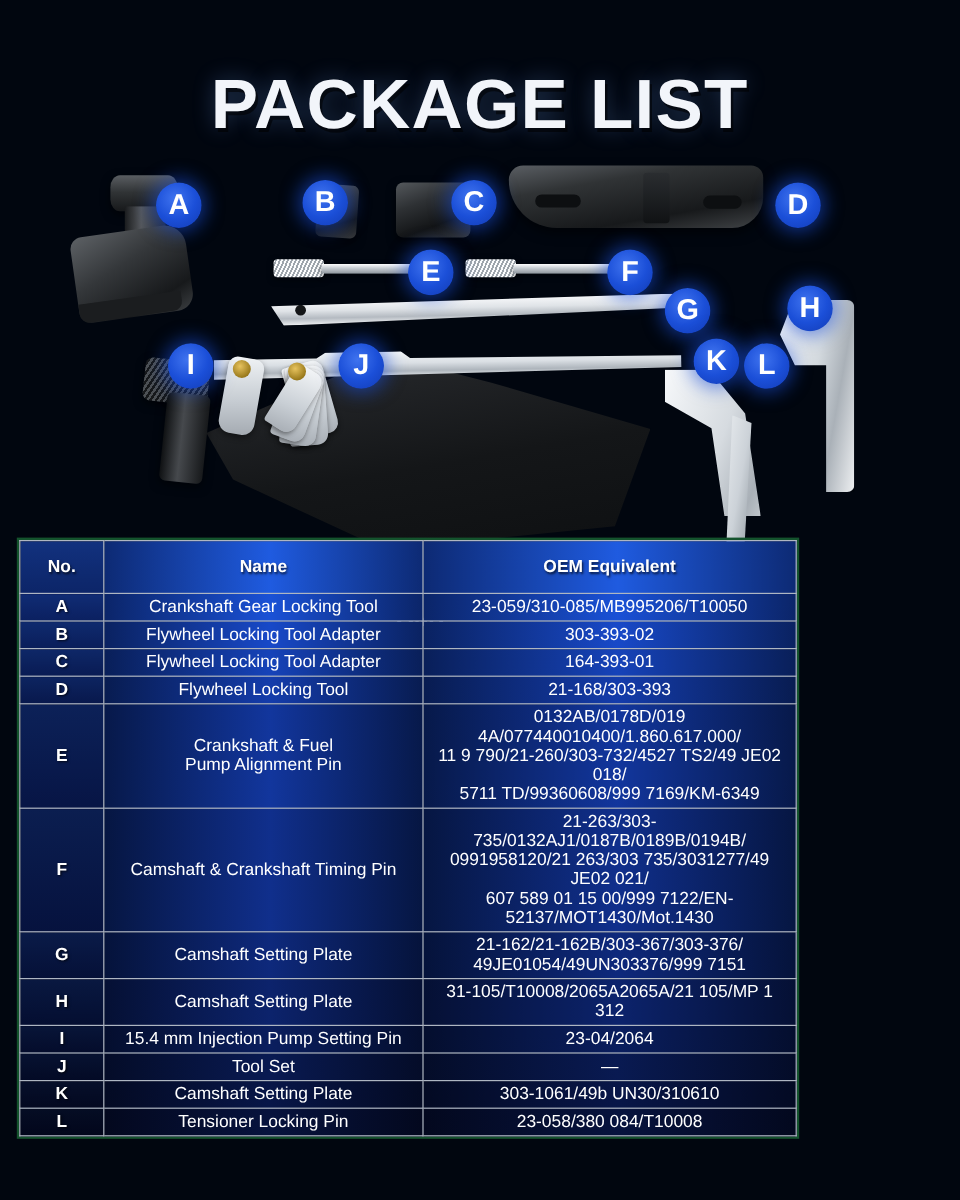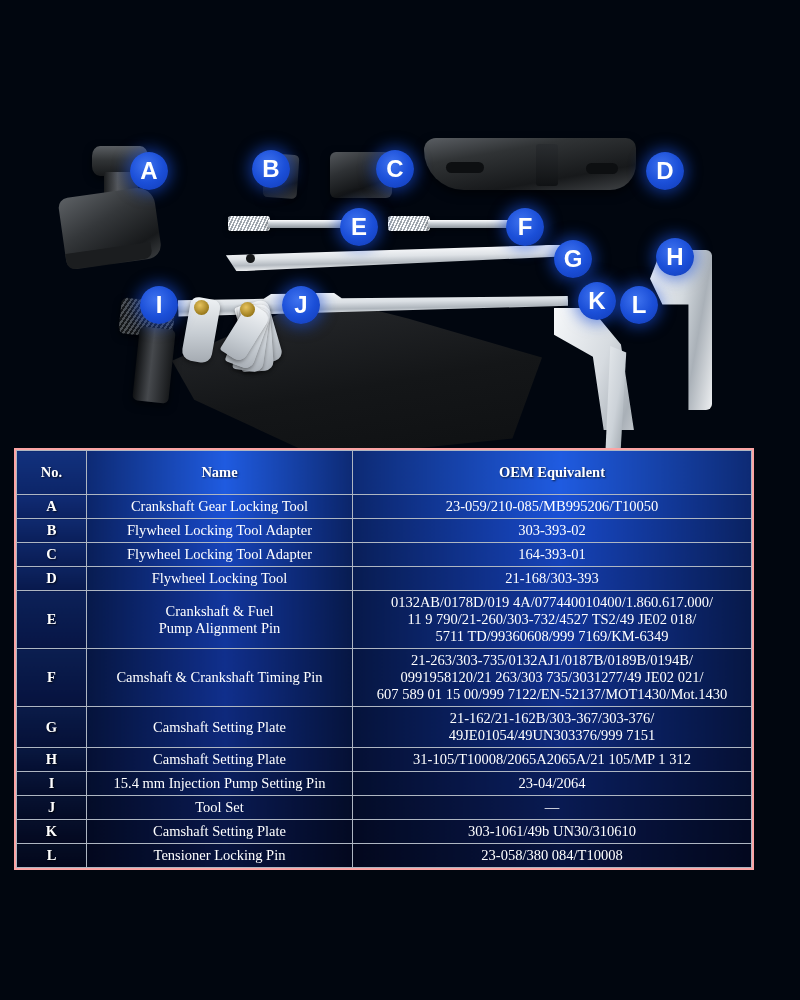--- a/index.html
+++ b/index.html
@@ -217,25 +217,24 @@
     background:radial-gradient(circle at 42% 36%, #3f73ef 0%, #1b4fd8 52%, #123bb4 100%);
     box-shadow:0 0 14px 4px rgba(26,79,216,.55);
     color:#fff; font-size:24px; font-weight:bold;
     display:flex; align-items:center; justify-content:center;
     line-height:1;
   }
 
   
   .table {
     position:absolute; left:14px; top:448px;
-    width:740px;
-    border:2px solid #fca5a5;
+    width:652px;
+    border:2px solid #14532d;
     border-collapse:separate;
     border-spacing:0;
-    font-family:Liberation Serif, serif;
   }
   .tbl { width:100%; border-collapse:collapse; table-layout:fixed; }
   .tbl td, .tbl th {
     border:1px solid #aeb6c2;
     color:#fff;
     text-align:center;
     vertical-align:middle;
     padding:3px 6px;
   }
   .col-no   { width:70px; }
@@ -281,20 +280,23 @@
   .r10 .c-no  { background:linear-gradient(180deg,#060f2a,#030820); }
   .r10 .c-bd  { background:linear-gradient(90deg,#030a23 0%,#081648 52%,#030a23 100%); }
   .r11 .c-no  { background:linear-gradient(180deg,#050d24,#02061b); }
   .r11 .c-bd  { background:linear-gradient(90deg,#03081e 0%,#07133e 52%,#03081e 100%); }
 </style>
 </head>
 <body>
 
 <div class="page">
 
+  <div class="title-wrap">
+    <div class="title">PACKAGE LIST</div>
+  </div>
 
   <div class="photo">
 
     <div class="part pA-knob blackpart"></div>
     <div class="part pA-shaft"></div>
     <div class="part pA-body"></div>
     <div class="part pA-teeth"></div>
 
     <div class="part pB blackpart"></div>
     <div class="part pC blackpart"></div>
@@ -361,21 +363,21 @@
       </colgroup>
       <tbody id="tbody-root">
         <tr class="hdr">
           <td class="h-no">No.</td>
           <td class="h-name">Name</td>
           <td class="h-oem">OEM Equivalent</td>
         </tr>
       <tr class="r0">
             <td class="c-no">A</td>
             <td class="c-bd">Crankshaft Gear Locking Tool</td>
-            <td class="c-bd">23-059/210-085/MB995206/T10050</td>
+            <td class="c-bd">23-059/310-085/MB995206/T10050</td>
           </tr>
           <tr class="r1">
             <td class="c-no">B</td>
             <td class="c-bd">Flywheel Locking Tool Adapter</td>
             <td class="c-bd">303-393-02</td>
           </tr>
           <tr class="r2">
             <td class="c-no">C</td>
             <td class="c-bd">Flywheel Locking Tool Adapter</td>
             <td class="c-bd">164-393-01</td>

